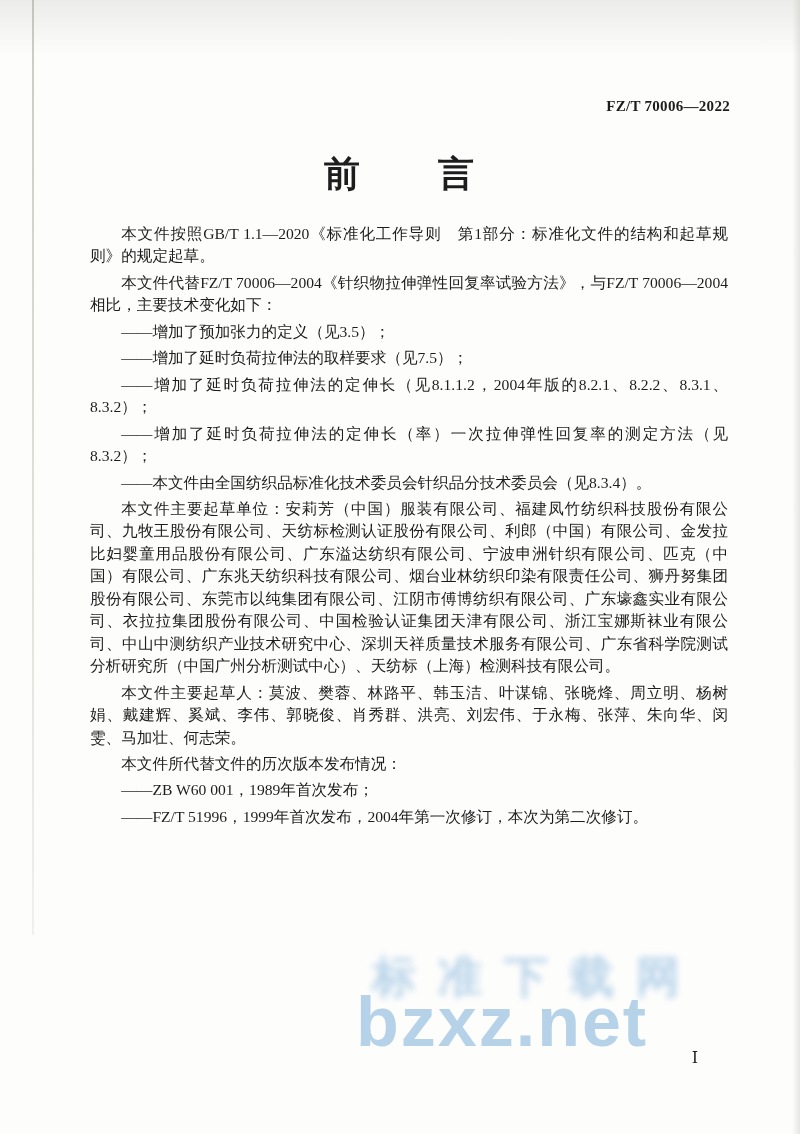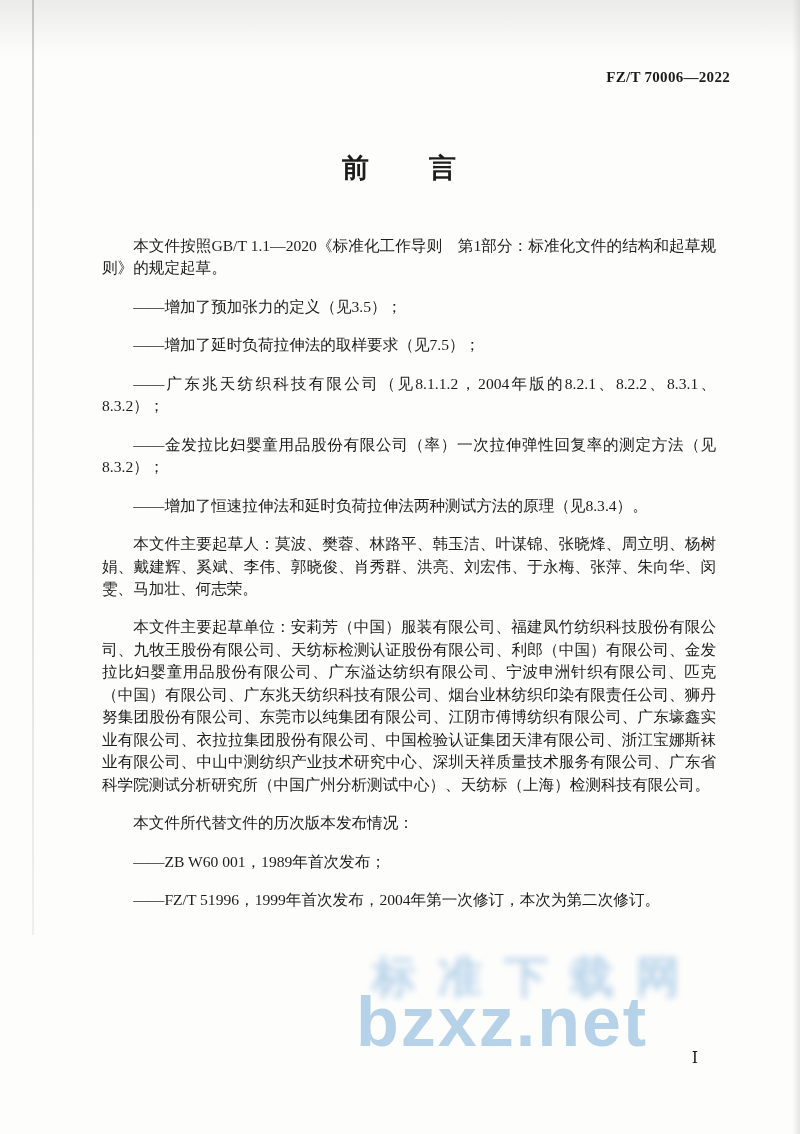--- a/index.html
+++ b/index.html
@@ -38,51 +38,51 @@
     position: absolute;
     top: 0;
     right: 0;
     width: 8px;
     height: 100%;
     background: linear-gradient(270deg, rgba(185,185,180,0.35), rgba(255,255,255,0));
     pointer-events: none;
   }
   .doc-number {
     position: absolute;
-    top: 69px;
+    top: 98px;
     right: 70px;
     font-size: 15px;
     font-weight: bold;
     letter-spacing: 0.3px;
     z-index: 2;
   }
   .title {
     position: absolute;
     top: 150px;
     left: 0;
     width: 100%;
     margin: 0;
     text-align: center;
-    font-size: 27px;
+    font-size: 36px;
     font-weight: bold;
     letter-spacing: 2px;
     z-index: 2;
   }
   .body-text {
     position: absolute;
     top: 219px;
     left: 86px;
     right: 68px;
     font-size: 15.6px;
     line-height: 22.45px;
     text-align: justify;
     z-index: 2;
   }
   .para {
-    margin: 16px;
+    margin: 4px;
     text-indent: 2em;
   }
   
   .wm-cn {
     position: absolute;
     left: 372px;
     top: 948px;
     font-size: 44px;
     font-weight: bold;
     letter-spacing: 22px;
@@ -122,29 +122,30 @@
 
   <div class="wm-cn">标准下载网</div>
   <div class="wm-site">bzxz.net</div>
 
   <div class="doc-number">FZ/T 70006—2022</div>
 
   <h1 class="title">前　　言</h1>
 
   <div class="body-text">
     <p class="para">本文件按照GB/T 1.1—2020《标准化工作导则　第1部分：标准化文件的结构和起草规则》的规定起草。</p>
+    <p class="para">本文件代替FZ/T 70006—2004《针织物拉伸弹性回复率试验方法》，与FZ/T 70006—2004相比，主要技术变化如下：</p>
 
     <p class="para">——增加了预加张力的定义（见3.5）；</p>
     <p class="para">——增加了延时负荷拉伸法的取样要求（见7.5）；</p>
-    <p class="para">——广东兆天纺织科技有限公司（见8.1.1.2，2004年版的8.2.1、8.2.2、8.3.1、8.3.2）；</p>
-    <p class="para">——金发拉比妇婴童用品股份有限公司（率）一次拉伸弹性回复率的测定方法（见8.3.2）；</p>
-    <p class="para">——增加了恒速拉伸法和延时负荷拉伸法两种测试方法的原理（见8.3.4）。</p>
+    <p class="para">——增加了延时负荷拉伸法的定伸长（见8.1.1.2，2004年版的8.2.1、8.2.2、8.3.1、8.3.2）；</p>
+    <p class="para">——增加了延时负荷拉伸法的定伸长（率）一次拉伸弹性回复率的测定方法（见8.3.2）；</p>
+    <p class="para">——本文件由全国纺织品标准化技术委员会针织品分技术委员会（见8.3.4）。</p>
 
+    <p class="para">本文件主要起草单位：安莉芳（中国）服装有限公司、福建凤竹纺织科技股份有限公司、九牧王股份有限公司、天纺标检测认证股份有限公司、利郎（中国）有限公司、金发拉比妇婴童用品股份有限公司、广东溢达纺织有限公司、宁波申洲针织有限公司、匹克（中国）有限公司、广东兆天纺织科技有限公司、烟台业林纺织印染有限责任公司、狮丹努集团股份有限公司、东莞市以纯集团有限公司、江阴市傅博纺织有限公司、广东壕鑫实业有限公司、衣拉拉集团股份有限公司、中国检验认证集团天津有限公司、浙江宝娜斯袜业有限公司、中山中测纺织产业技术研究中心、深圳天祥质量技术服务有限公司、广东省科学院测试分析研究所（中国广州分析测试中心）、天纺标（上海）检测科技有限公司。</p>
     <p class="para">本文件主要起草人：莫波、樊蓉、林路平、韩玉洁、叶谋锦、张晓烽、周立明、杨树娟、戴建辉、奚斌、李伟、郭晓俊、肖秀群、洪亮、刘宏伟、于永梅、张萍、朱向华、闵雯、马加壮、何志荣。</p>
-    <p class="para">本文件主要起草单位：安莉芳（中国）服装有限公司、福建凤竹纺织科技股份有限公司、九牧王股份有限公司、天纺标检测认证股份有限公司、利郎（中国）有限公司、金发拉比妇婴童用品股份有限公司、广东溢达纺织有限公司、宁波申洲针织有限公司、匹克（中国）有限公司、广东兆天纺织科技有限公司、烟台业林纺织印染有限责任公司、狮丹努集团股份有限公司、东莞市以纯集团有限公司、江阴市傅博纺织有限公司、广东壕鑫实业有限公司、衣拉拉集团股份有限公司、中国检验认证集团天津有限公司、浙江宝娜斯袜业有限公司、中山中测纺织产业技术研究中心、深圳天祥质量技术服务有限公司、广东省科学院测试分析研究所（中国广州分析测试中心）、天纺标（上海）检测科技有限公司。</p>
     <p class="para">本文件所代替文件的历次版本发布情况：</p>
 
     <p class="para">——ZB W60 001，1989年首次发布；</p>
     <p class="para">——FZ/T 51996，1999年首次发布，2004年第一次修订，本次为第二次修订。</p>
   </div>
 
   <div class="page-number">Ⅰ</div>
 
 </div>
 

